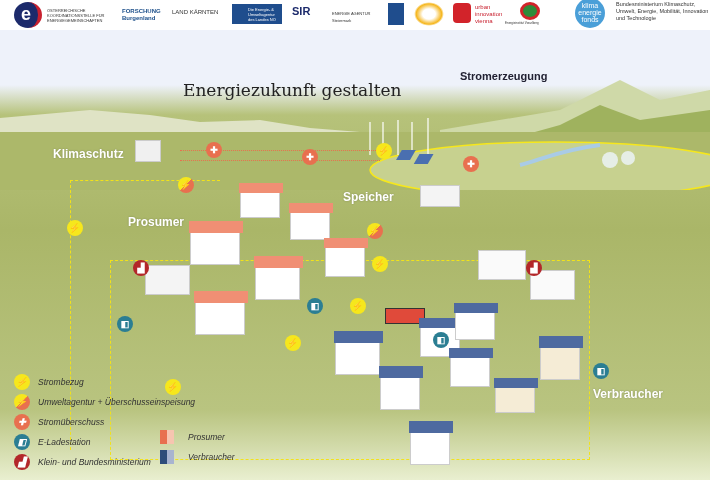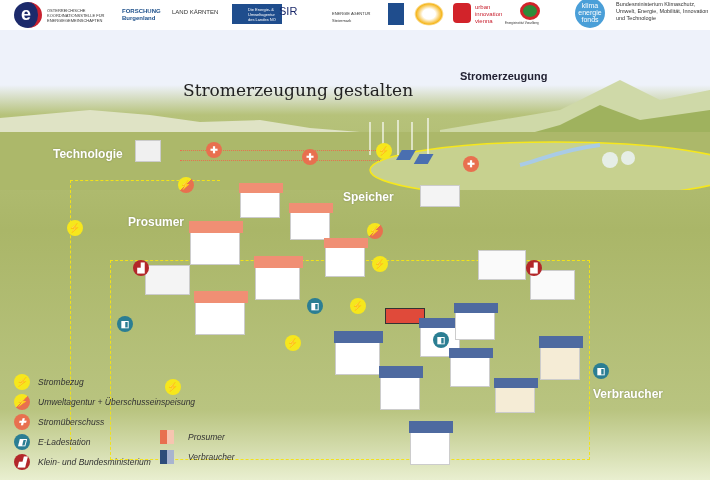--- a/index.html
+++ b/index.html
@@ -28,21 +28,21 @@
 </style>
 </head>
 <body>
 
 <div class="header">
   <div style="position:absolute;left:14px;top:2px;width:28px;height:26px;border-radius:50%;background:#1c2a6b;border-right:4px solid #c8202f;color:#fff;font-weight:bold;font-size:18px;text-align:center;line-height:25px">e</div>
   <div class="logo" style="left:47px;top:8px;width:70px;font-size:4px;line-height:5px">ÖSTERREICHISCHE KOORDINATIONSSTELLE FÜR ENERGIEGEMEINSCHAFTEN</div>
   <div class="logo" style="left:122px;top:8px;width:45px;color:#1c4f8a;font-weight:bold">FORSCHUNG Burgenland</div>
   <div class="logo" style="left:172px;top:9px;width:55px">LAND KÄRNTEN</div>
   <div class="logo" style="left:232px;top:4px;width:50px;height:20px;background:#1f4d8d;color:#fff;font-size:4px;line-height:5px;padding:3px 2px 0 16px">Die Energie- &amp; Umweltagentur des Landes NÖ</div>
-  <div class="logo" style="left:279px;top:8px;font-size:11px;font-weight:normal;color:#1c2a6b">SIR</div>
+  <div class="logo" style="left:292px;top:8px;font-size:11px;font-weight:bold;color:#1c2a6b">SIR</div>
   <div class="logo" style="left:332px;top:10px;width:45px;font-size:4px">ENERGIE AGENTUR Steiermark</div>
   <div class="logo" style="left:388px;top:3px;width:16px;height:22px;background:#1f4d8d;color:#fff;font-size:3px"></div>
   <div class="logo" style="left:414px;top:2px;width:30px;height:24px;border-radius:50%;background:radial-gradient(#fff 30%,#f5b61d 60%,transparent 70%)"></div>
   <div class="logo" style="left:453px;top:3px;width:18px;height:20px;background:#d2232a;border-radius:4px"></div>
   <div class="logo" style="left:475px;top:4px;width:30px;color:#c8202f;font-size:6px">urban innovation vienna</div>
   <div class="logo" style="left:520px;top:2px;width:20px;height:18px;border-radius:50%;background:#2e8b3a;border:3px solid #d2232a"></div>
   <div class="logo" style="left:505px;top:20px;width:50px;font-size:3px">Energieinstitut Vorarlberg</div>
   <div class="logo" style="left:575px;top:-2px;width:30px;height:30px;border-radius:50%;background:#4a9fd8;color:#fff;font-size:7px;text-align:center;padding-top:4px">klima energie fonds</div>
   <div class="logo" style="left:616px;top:1px;width:94px;font-size:5.5px;line-height:7px;color:#333">Bundesministerium Klimaschutz, Umwelt, Energie, Mobilität, Innovation und Technologie</div>
 </div>
@@ -64,23 +64,23 @@
       <line x1="428" y1="48" x2="428" y2="85"></line>
     </g>
     <g fill="#4a6fb0">
         <rect x="448" y="80" width="14" height="10" transform="skewX(-30)"></rect>
         <rect x="468" y="84" width="14" height="10" transform="skewX(-30)"></rect>
       </g>
     <path d="M520,95 C540,90 560,80 600,75" stroke="#a9cbe6" stroke-width="4" fill="none"></path>
     <circle cx="610" cy="90" r="8" fill="#e6eee6"></circle>
       <circle cx="628" cy="88" r="7" fill="#e6eee6"></circle>
   </svg>
-  <div class="title">Stromerzeugung gestalten</div>
+  <div class="title">Energiezukunft gestalten</div>
   <div class="lbl dark" style="left:460px;top:40px">Stromerzeugung</div>
-  <div class="lbl" style="left:53px;top:117px">Technologie</div>
+  <div class="lbl" style="left:53px;top:117px">Klimaschutz</div>
   <div class="lbl" style="left:128px;top:185px">Prosumer</div>
   <div class="lbl" style="left:343px;top:160px">Speicher</div>
   <div class="lbl" style="left:593px;top:357px">Verbraucher</div>
 
   <div class="house" style="left:135px;top:110px;width:26px;height:22px;background:#f0f0f0"></div>
 
   <div class="path" style="left:70px;top:150px;width:150px;height:270px;border-style:dashed;border-right:none;border-bottom:none"></div>
   <div class="path" style="left:110px;top:230px;width:480px;height:200px"></div>
   <div style="position:absolute;left:180px;top:120px;width:200px;border-top:1.5px dotted #e8704f"></div>
   <div style="position:absolute;left:180px;top:130px;width:200px;border-top:1.5px dotted #e8704f"></div>

